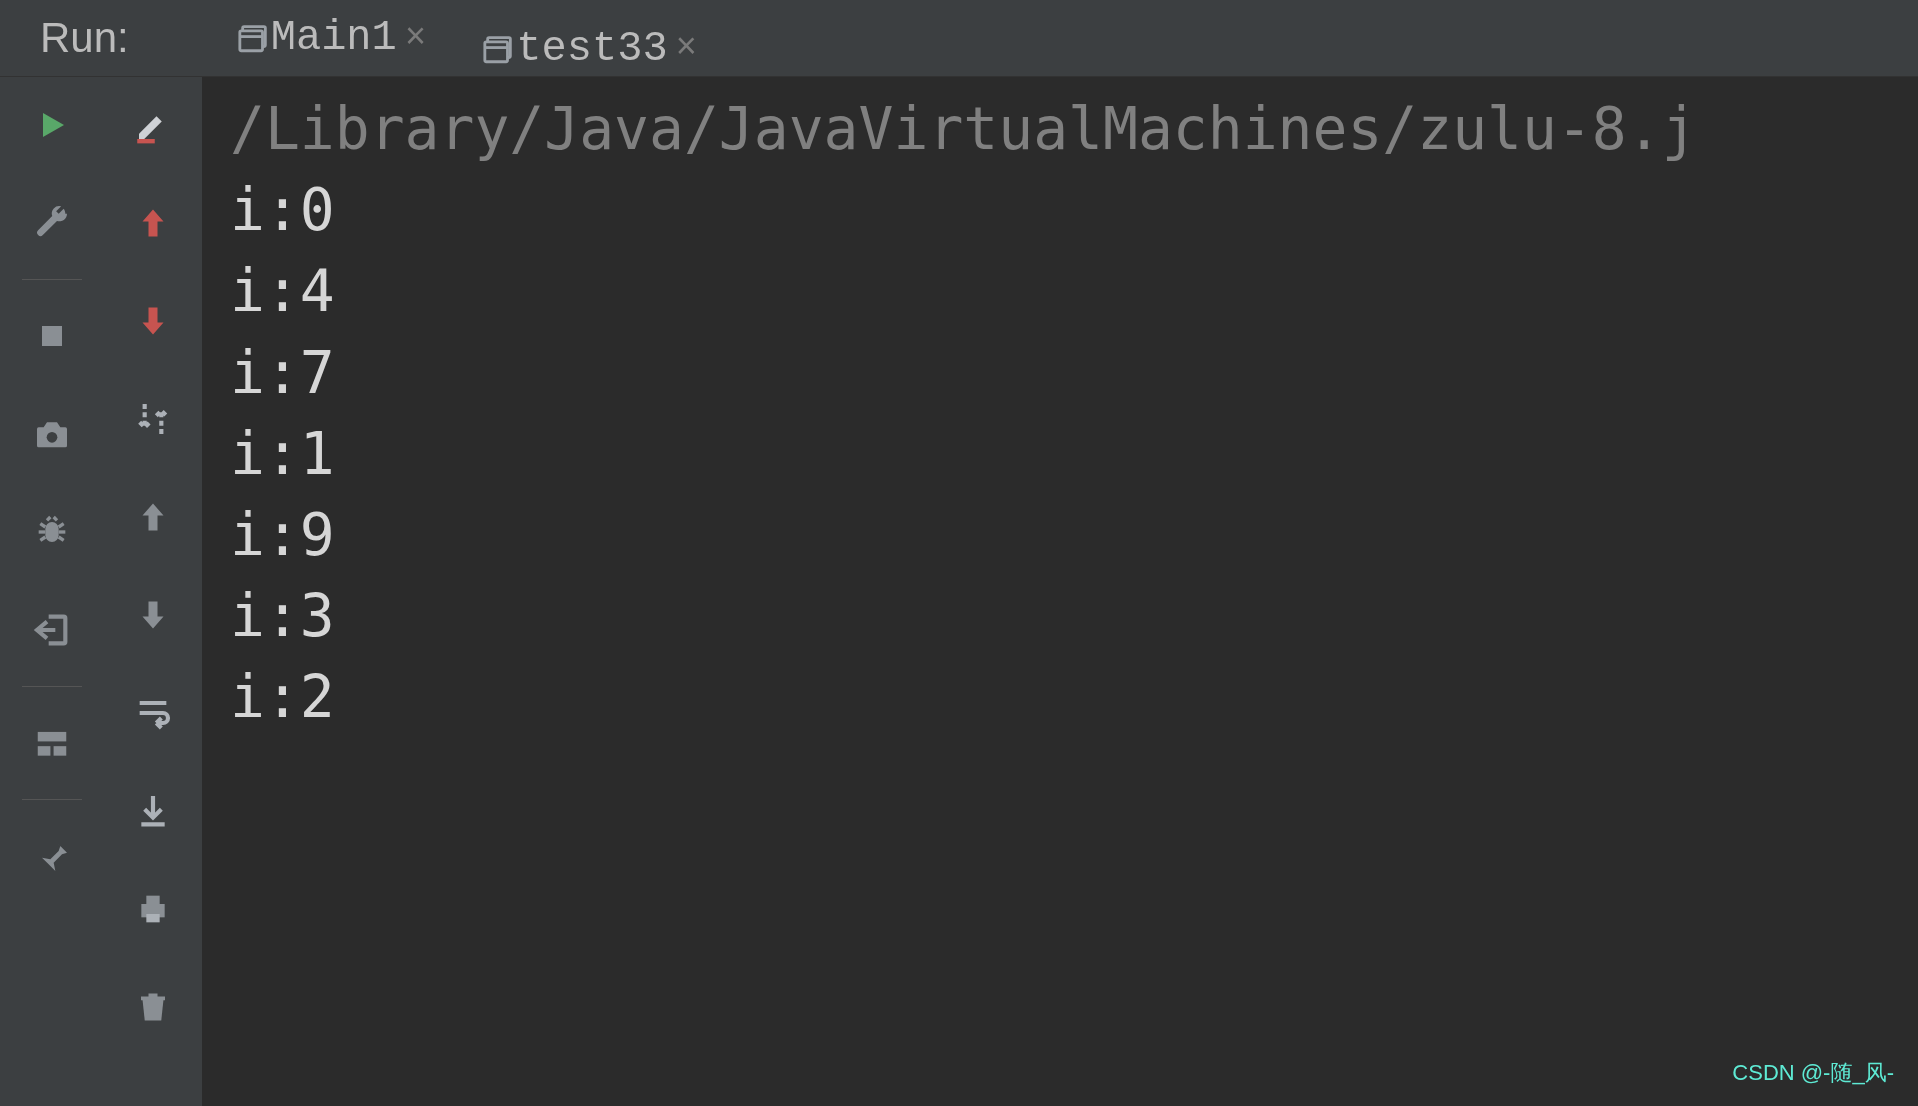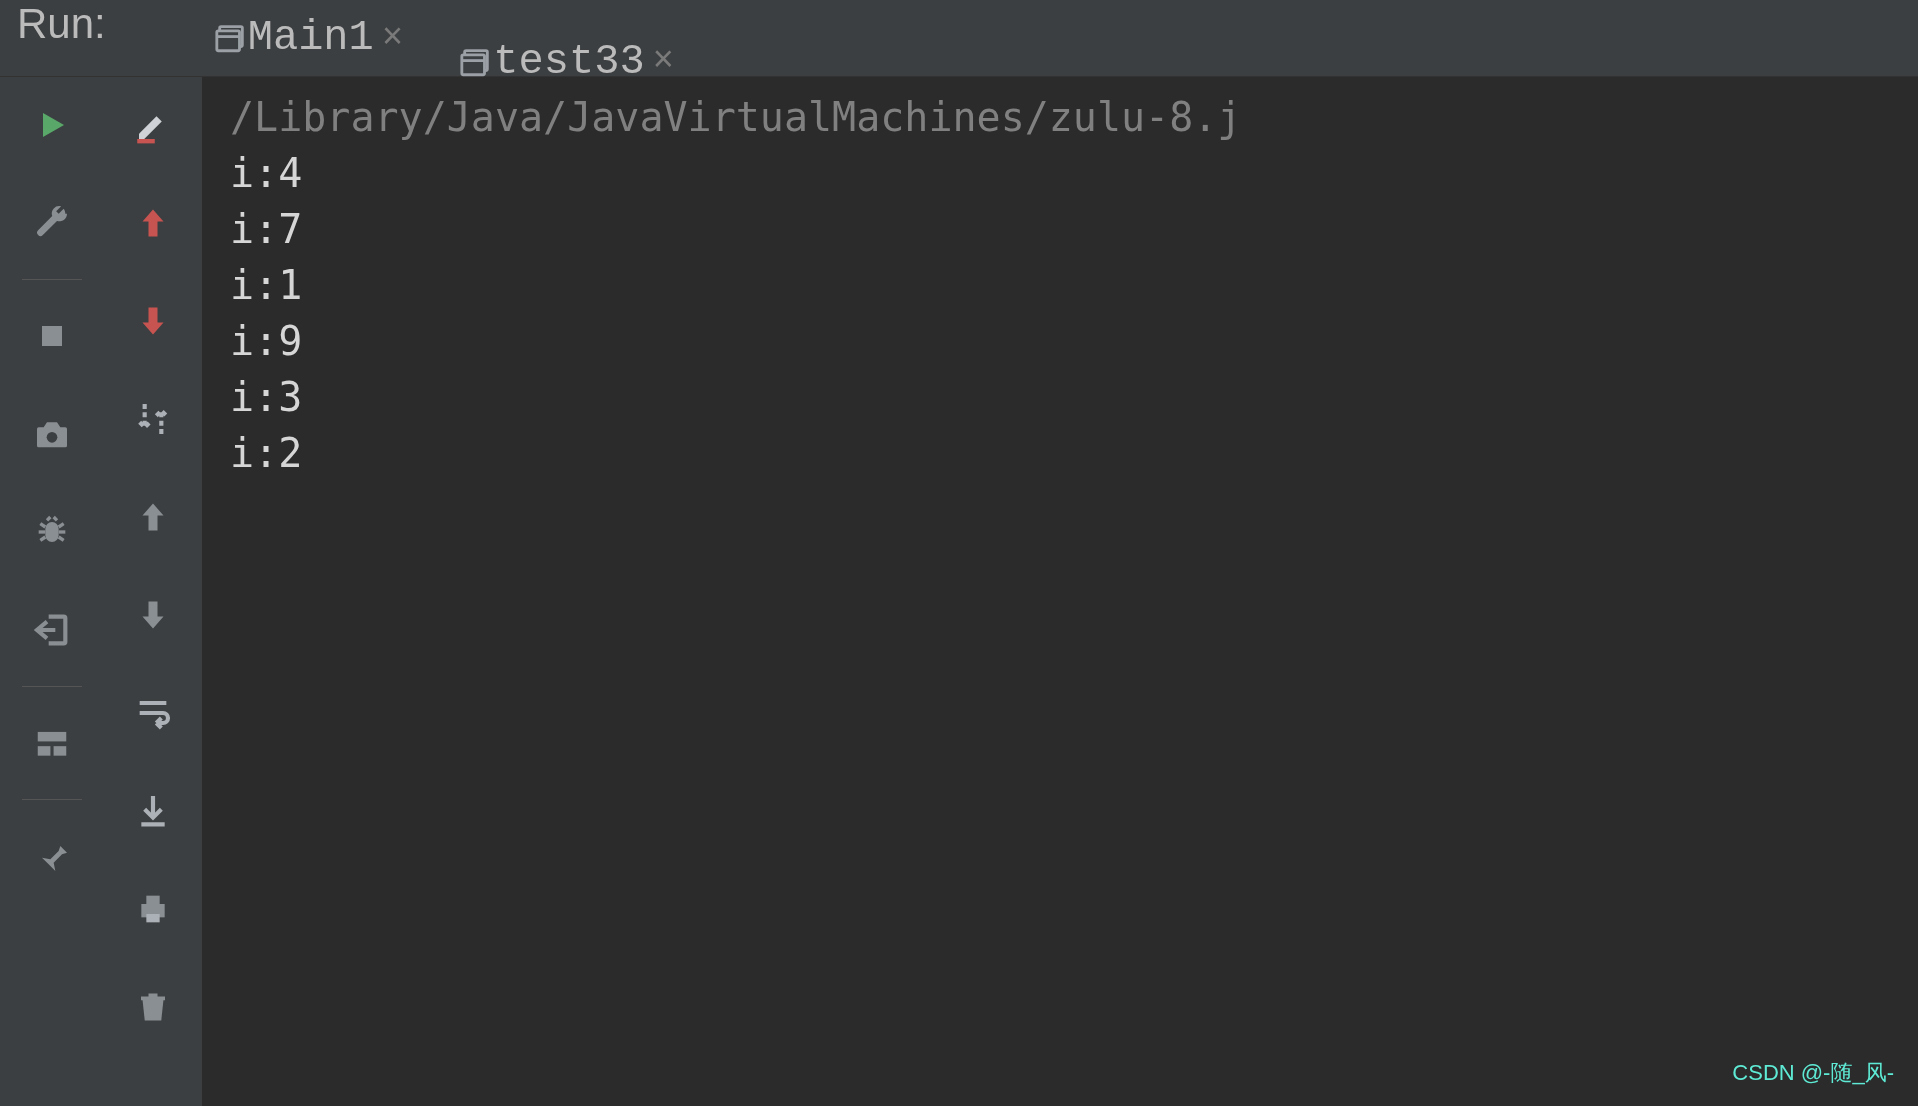--- a/index.html
+++ b/index.html
@@ -7,25 +7,25 @@
       width: 1918px;
       height: 1106px;
       background: #2b2b2b;
       font-family: -apple-system, BlinkMacSystemFont, "Segoe UI", sans-serif;
       color: #bbbbbb;
       overflow: hidden;
       position: relative;
     }
     .header {
       display: flex;
-      align-items: flex-start;
+      align-items: center;
       height: 77px;
       background: #3c3f41;
       border-bottom: 1px solid #323232;
-      padding-left: 17px;
+      padding-left: 40px;
     }
     .run-label {
       font-size: 42px;
       color: #bbbbbb;
       margin-right: 80px;
     }
     .tab {
       display: flex;
       align-items: center;
       height: 100%;
@@ -83,21 +83,21 @@
       width: 60px;
       height: 1px;
       background: #555;
       margin: -18px 0;
     }
     .console {
       flex: 1;
       background: #2b2b2b;
       padding: 12px 28px;
       font-family: "Menlo", "Consolas", monospace;
-      font-size: 40px;
+      font-size: 58px;
       line-height: 1.4;
       overflow: hidden;
     }
     .cmd-line {
       color: #808080;
       white-space: nowrap;
     }
     .out-line {
       color: #d6d6d6;
     }
@@ -251,20 +251,21 @@
       <svg width="36" height="40" viewBox="0 0 24 24">
           <path d="M5 7h14l-1.5 14h-11L5 7z" fill="#8a8f94"></path>
           <rect x="4" y="5" width="16" height="2.5" fill="#8a8f94"></rect>
           <rect x="9" y="3" width="6" height="2.5" fill="#8a8f94"></rect>
         </svg>
     </div>
   </div>
 
   <div class="console">
     <div class="cmd-line">/Library/Java/JavaVirtualMachines/zulu-8.j</div>
+    <div class="out-line">i:0</div>
     <div class="out-line">i:4</div>
     <div class="out-line">i:7</div>
     <div class="out-line">i:1</div>
     <div class="out-line">i:9</div>
     <div class="out-line">i:3</div>
     <div class="out-line">i:2</div>
   </div>
 </div>
 
 <div class="watermark">CSDN @-随_风-</div>

